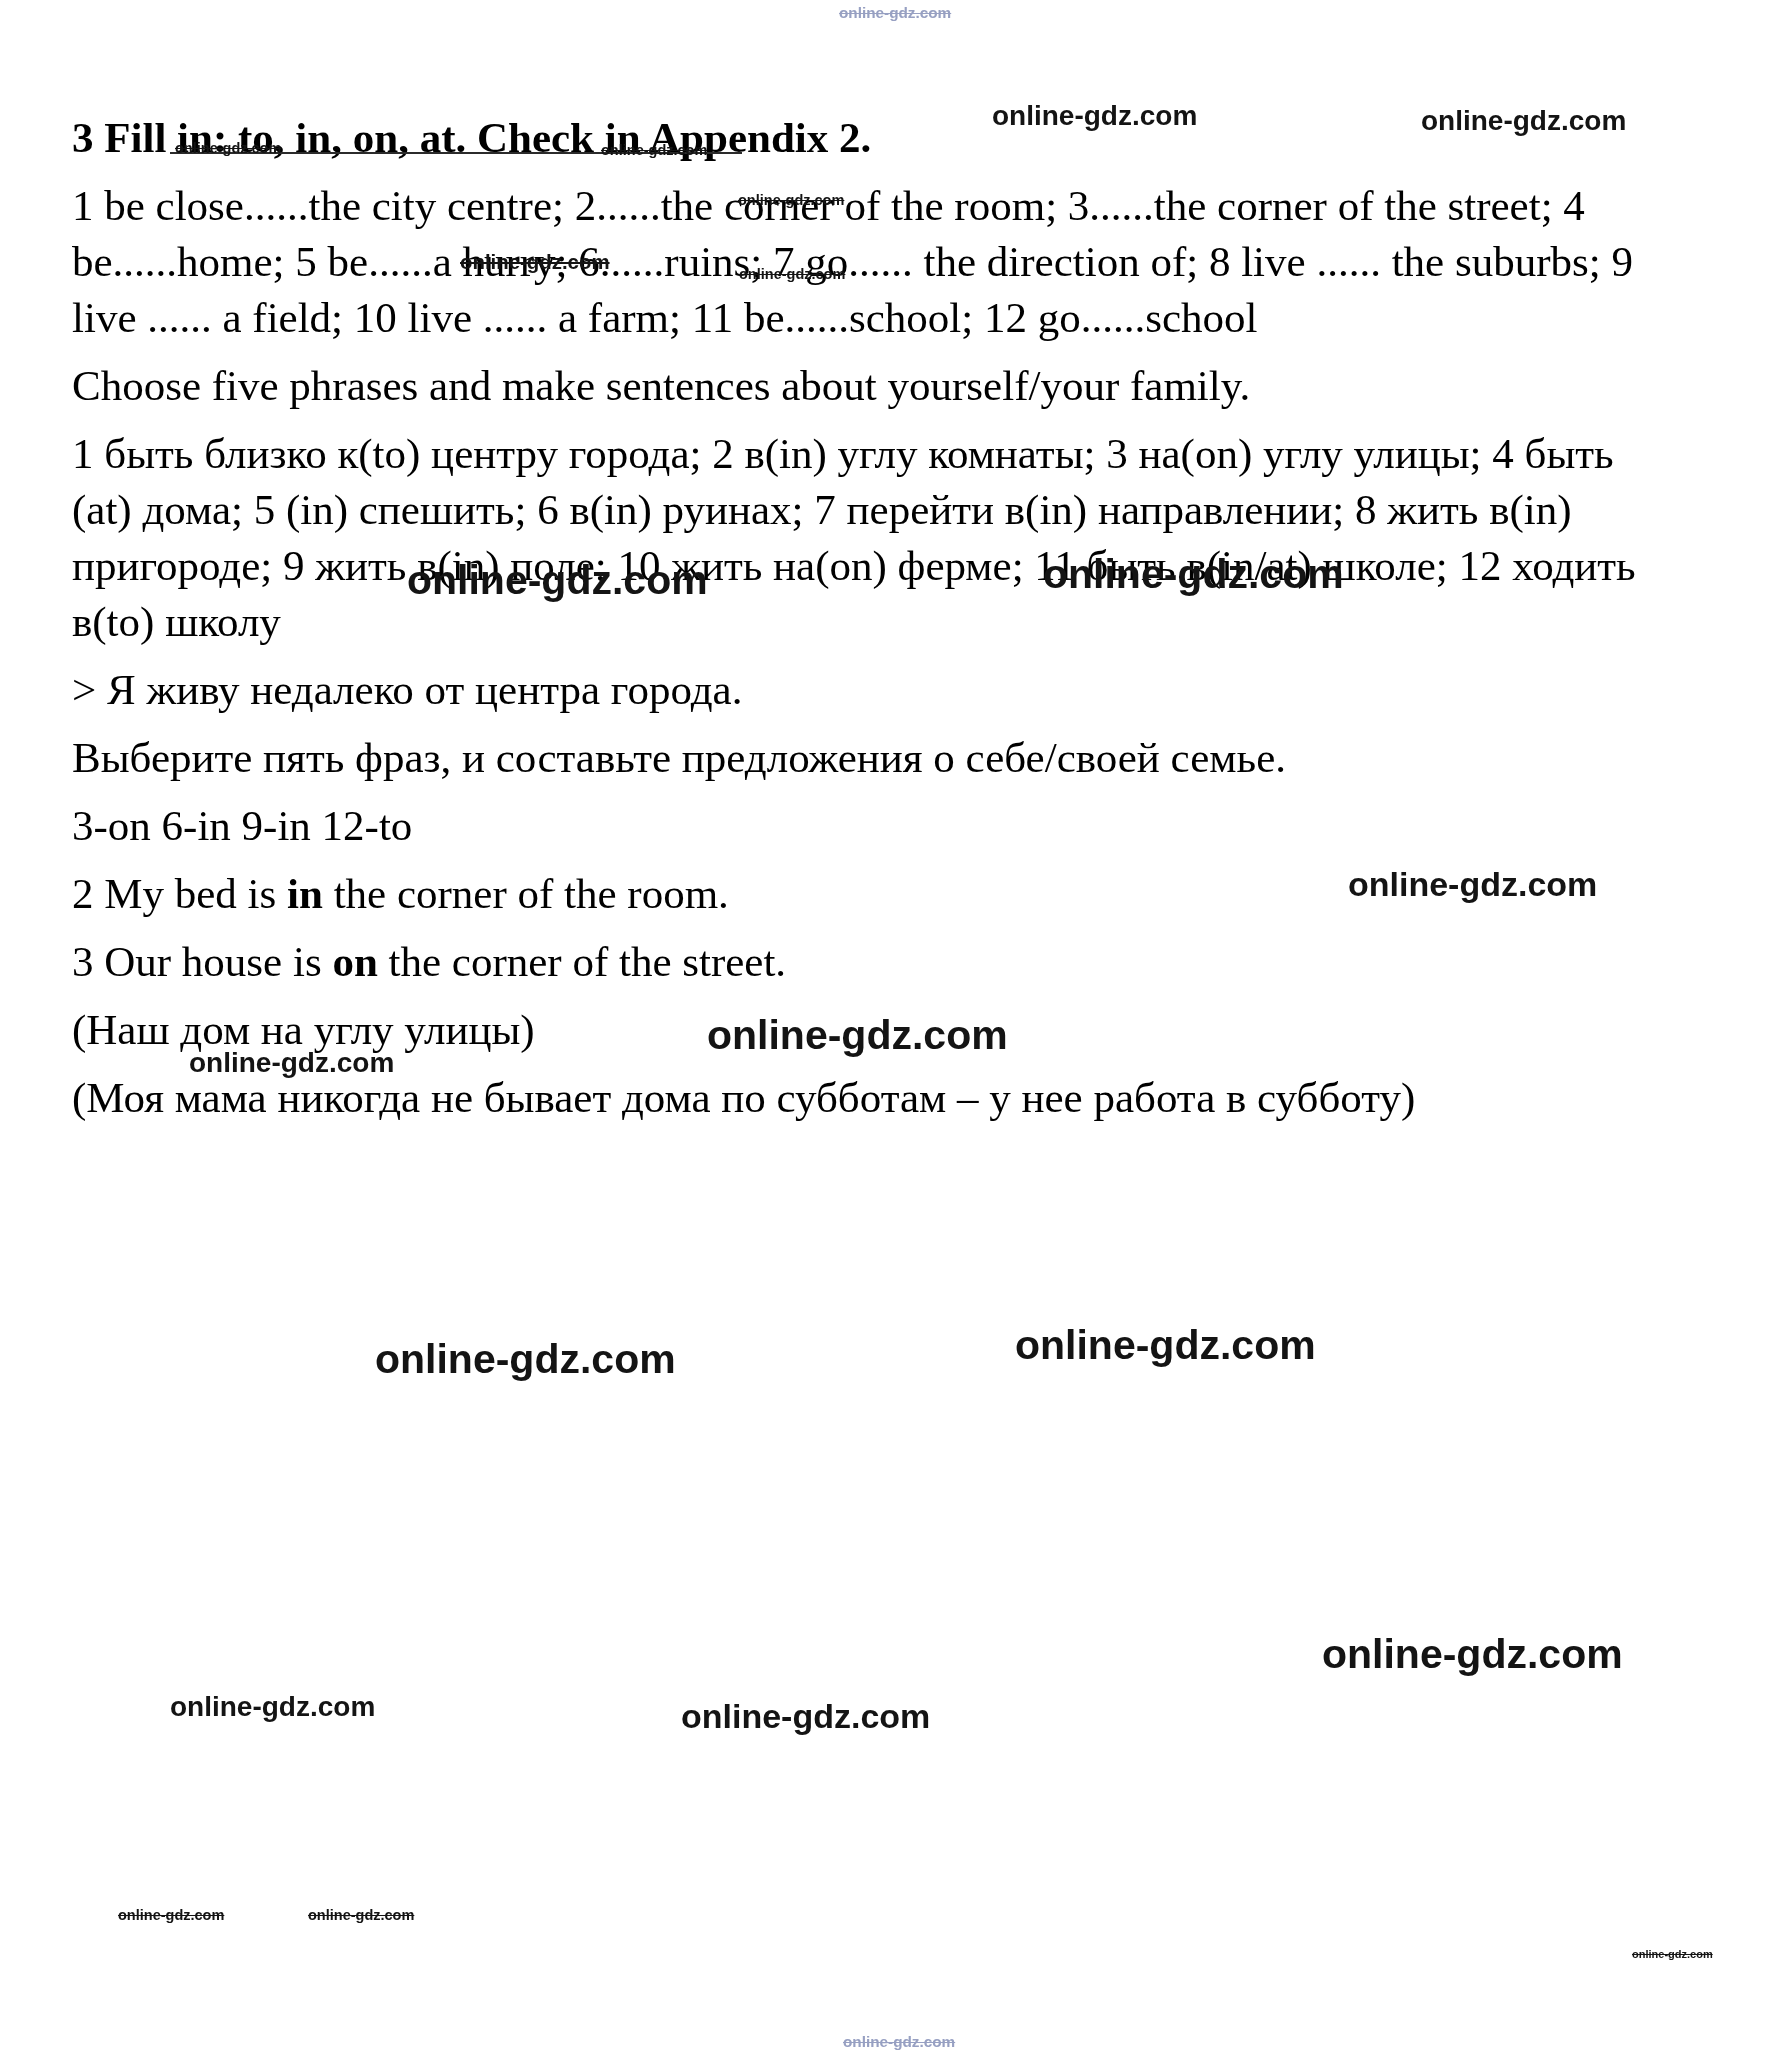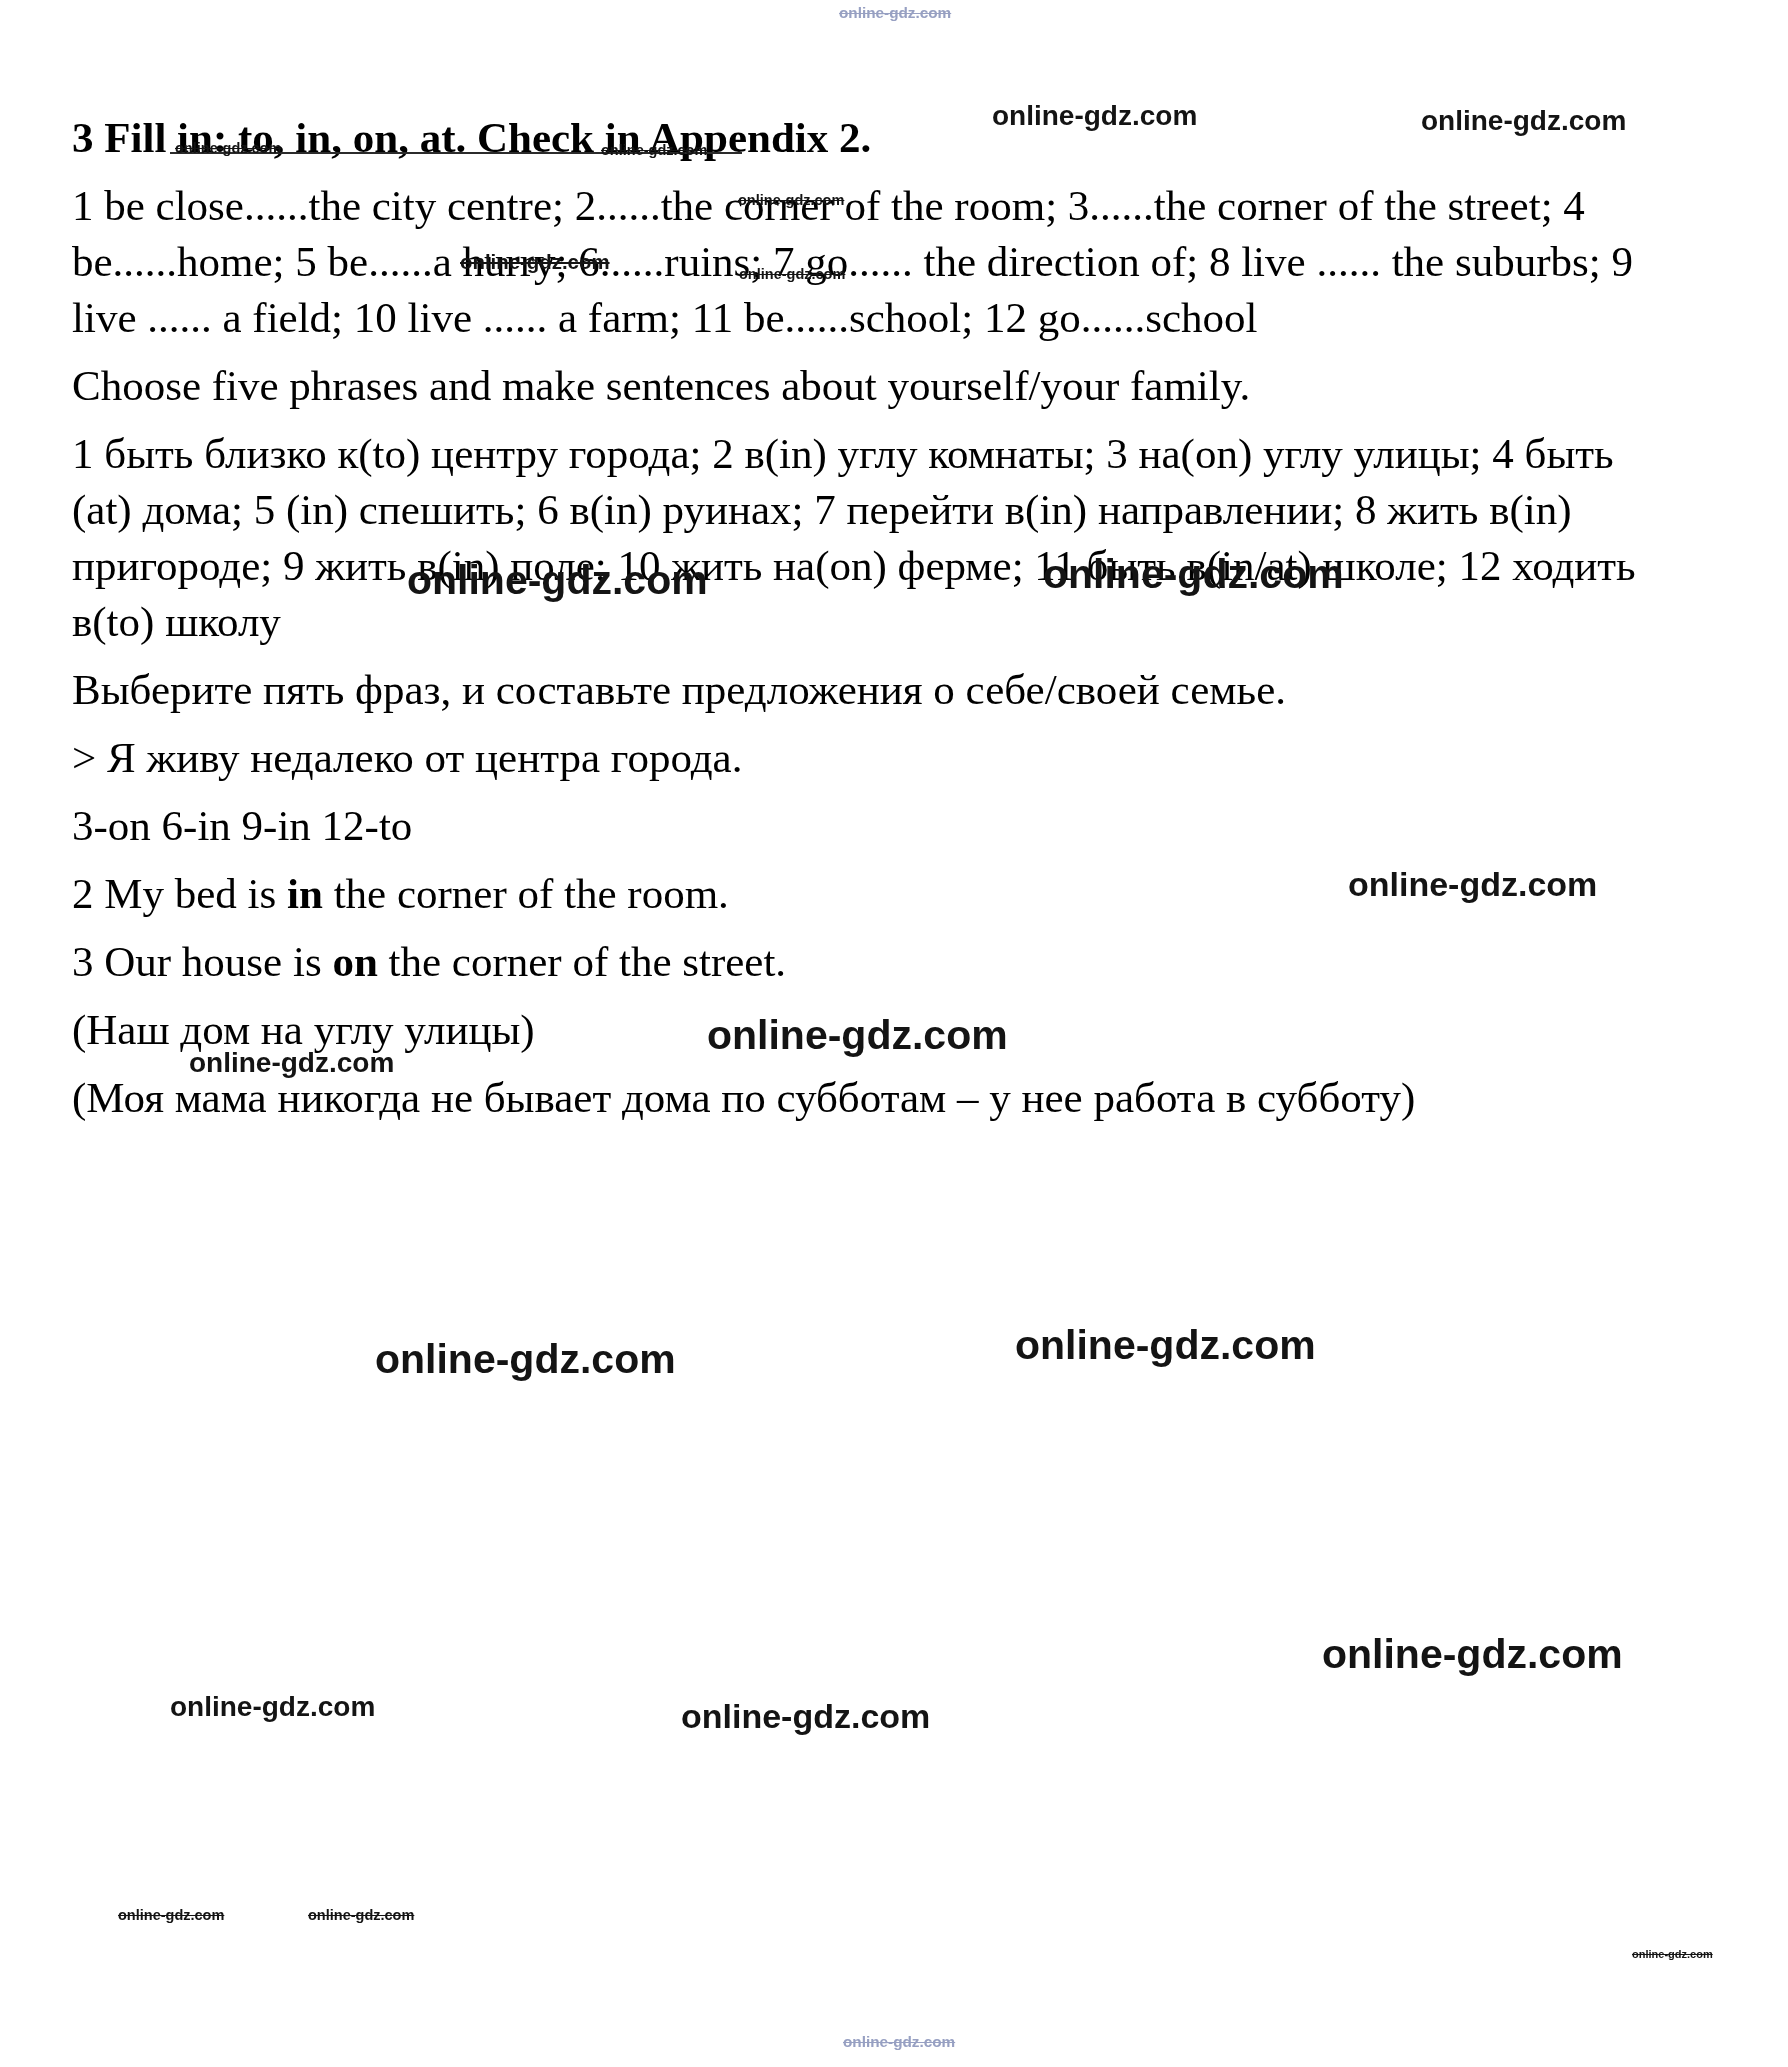--- a/index.html
+++ b/index.html
@@ -44,22 +44,22 @@
 <body>
 
 <div class="page">
 
   <div class="content">
     <h2>3 Fill in: to, in, on, at. Check in Appendix 2.</h2>
     <p>1 be close......the city centre; 2......the corner of the room; 3......the corner of the street; 4 be......home; 5 be......a hurry; 6......ruins; 7 go...... the direction of; 8 live ...... the suburbs; 9 live ...... a field; 10 live ...... a farm; 11 be......school; 12 go......school</p>
     <p>Choose five phrases and make sentences about yourself/your family.</p>
 
     <p>1 быть близко к(to) центру города; 2 в(in) углу комнаты; 3 на(on) углу улицы; 4 быть (at) дома; 5 (in) спешить; 6 в(in) руинах; 7 перейти в(in) направлении; 8 жить в(in) пригороде; 9 жить в(in) поле; 10 жить на(on) ферме; 11 быть в(in/at) школе; 12 ходить в(to) школу</p>
+    <p>&gt; Я живу недалеко от центра города.</p>
     <p>Выберите пять фраз, и составьте предложения о себе/своей семье.</p>
-    <p>&gt; Я живу недалеко от центра города.</p>
 
     <p class="answer">3-on 6-in 9-in 12-to</p>
 
     <p class="sentence sentence-first"><span>2 My bed is </span><b>in</b><span> the corner of the room.</span></p>
 
     <p class="sentence"><span>3 Our house is </span><b>on</b><span> the corner of the street.</span></p>
     <p class="translation">(Наш дом на углу улицы)</p>
 
     <p class="translation">(Моя мама никогда не бывает дома по субботам – у нее работа в субботу)</p>
   </div>

